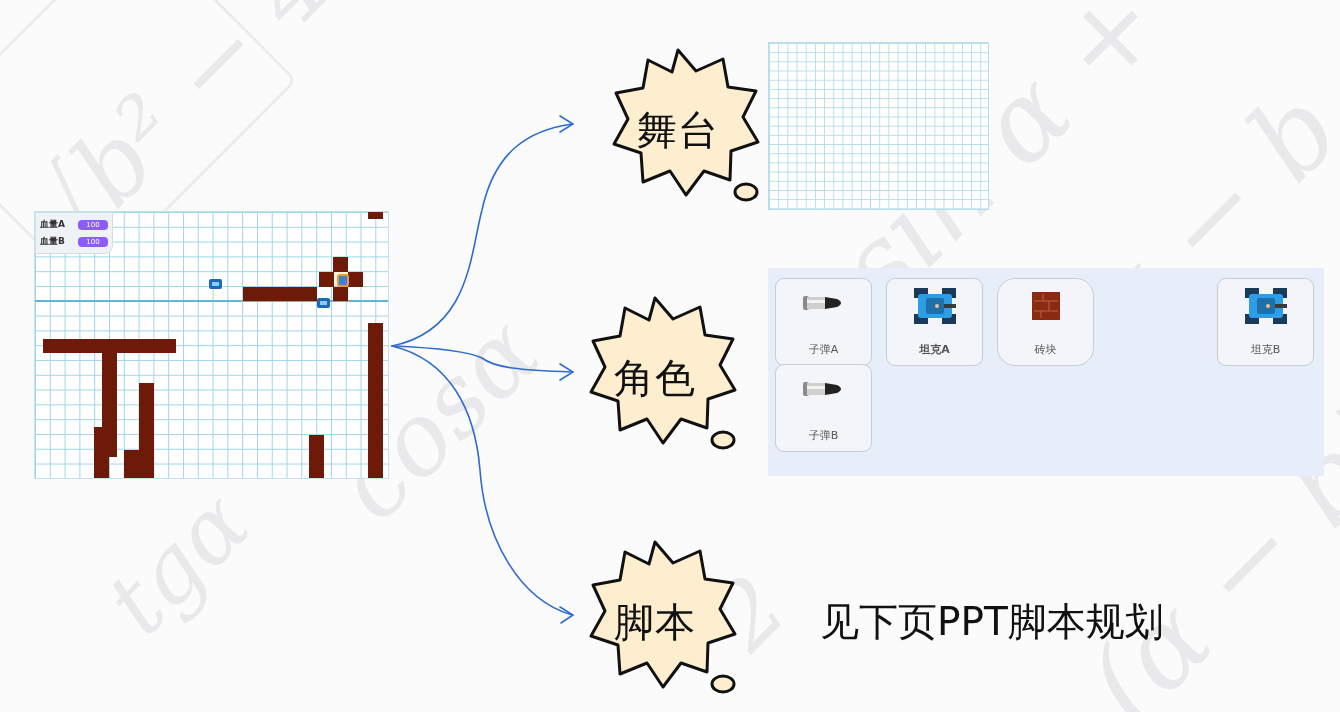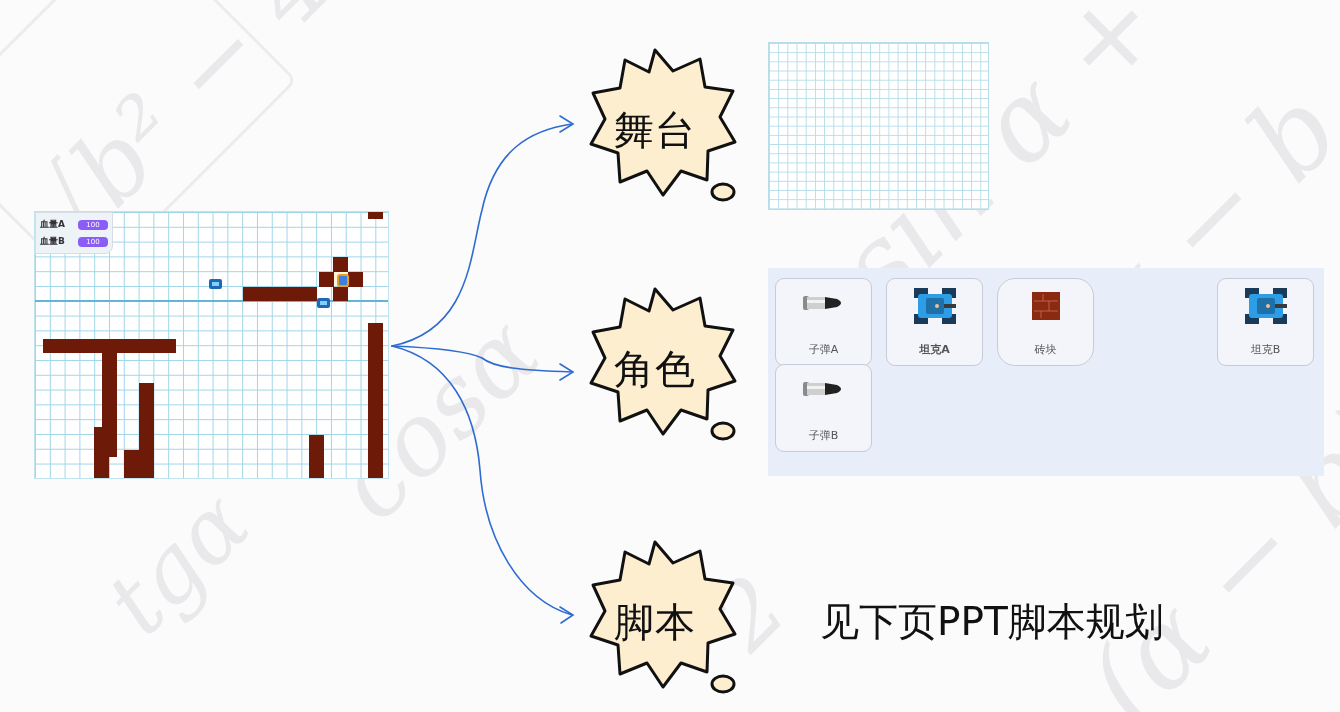--- a/index.html
+++ b/index.html
@@ -172,29 +172,29 @@
   <g fill="none" stroke="#2f6ccf" stroke-width="1.6" stroke-linecap="round">
     <path d="M392 346 C 470 330, 470 255, 482 210 C 495 150, 530 130, 572 124"></path>
     <path d="M560 116 L573 124 L560 132"></path>
     <path d="M392 346 C 440 348, 470 352, 482 358 C 495 368, 520 370, 572 372"></path>
     <path d="M560 364 L573 372 L560 380"></path>
     <path d="M392 346 C 450 360, 475 410, 480 470 C 485 540, 520 600, 572 615"></path>
     <path d="M560 607 L573 615 L561 623"></path>
   </g>
 </svg>
 
-<div class="burst" style="left:575px;top:45px;">
+<div class="burst" style="left:598px;top:45px;">
   <svg width="170" height="160">
     <polygon fill="#fdeed0" stroke="#111" stroke-width="3" stroke-linejoin="round" points="80,5 98,26 125,14 130,42 158,46 145,72 160,97 133,106 132,135 106,126 88,150 72,126 45,137 43,108 16,99 30,74 18,48 45,43 50,15 74,27"></polygon>
     <ellipse cx="148" cy="147" rx="11" ry="8" fill="#fdeed0" stroke="#111" stroke-width="3"></ellipse>
   </svg>
   <div class="burst-label" style="top:58px;">舞台</div>
 </div>
 
-<div class="burst" style="left:575px;top:284px;">
+<div class="burst" style="left:575px;top:293px;">
   <svg width="170" height="160">
     <polygon fill="#fdeed0" stroke="#111" stroke-width="3" stroke-linejoin="round" points="80,5 98,26 125,14 130,42 158,46 145,72 160,97 133,106 132,135 106,126 88,150 72,126 45,137 43,108 16,99 30,74 18,48 45,43 50,15 74,27"></polygon>
     <ellipse cx="148" cy="147" rx="11" ry="8" fill="#fdeed0" stroke="#111" stroke-width="3"></ellipse>
   </svg>
   <div class="burst-label" style="top:58px;">角色</div>
 </div>
 
 <div class="burst" style="left:575px;top:537px;">
   <svg width="170" height="160">
     <polygon fill="#fdeed0" stroke="#111" stroke-width="3" stroke-linejoin="round" points="80,5 98,26 125,14 130,42 158,46 145,72 160,97 133,106 132,135 106,126 88,150 72,126 45,137 43,108 16,99 30,74 18,48 45,43 50,15 74,27"></polygon>

